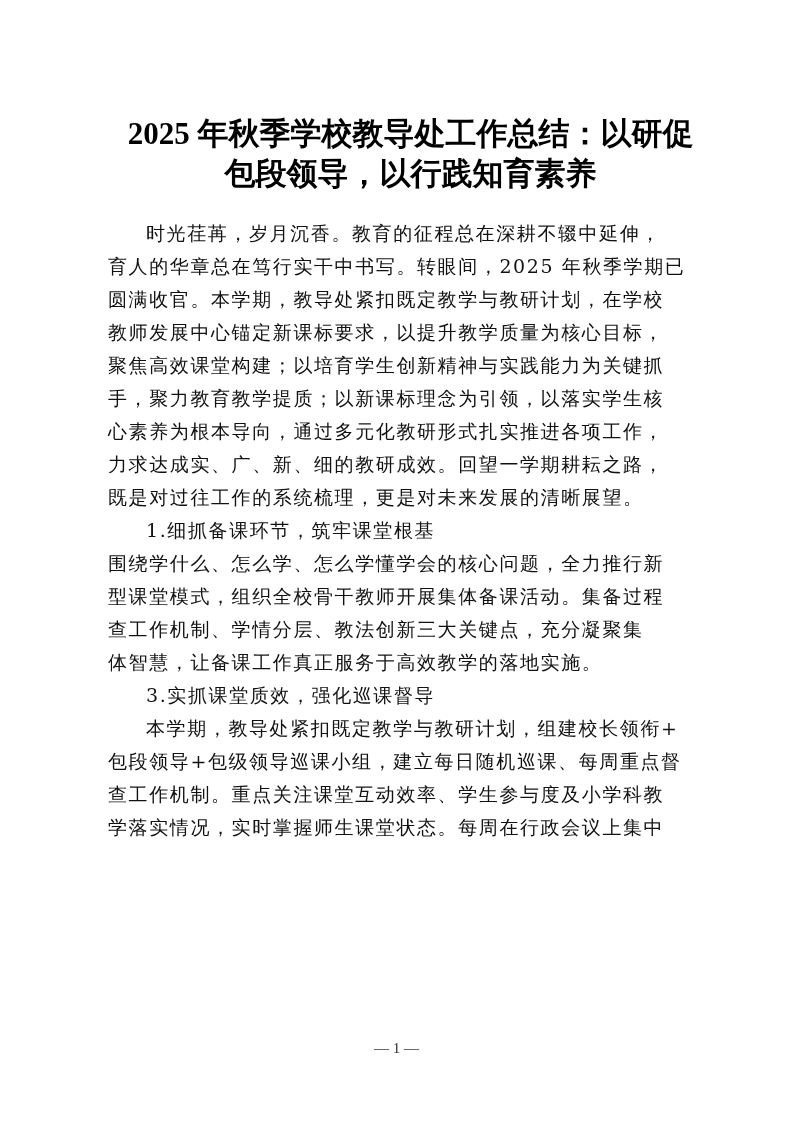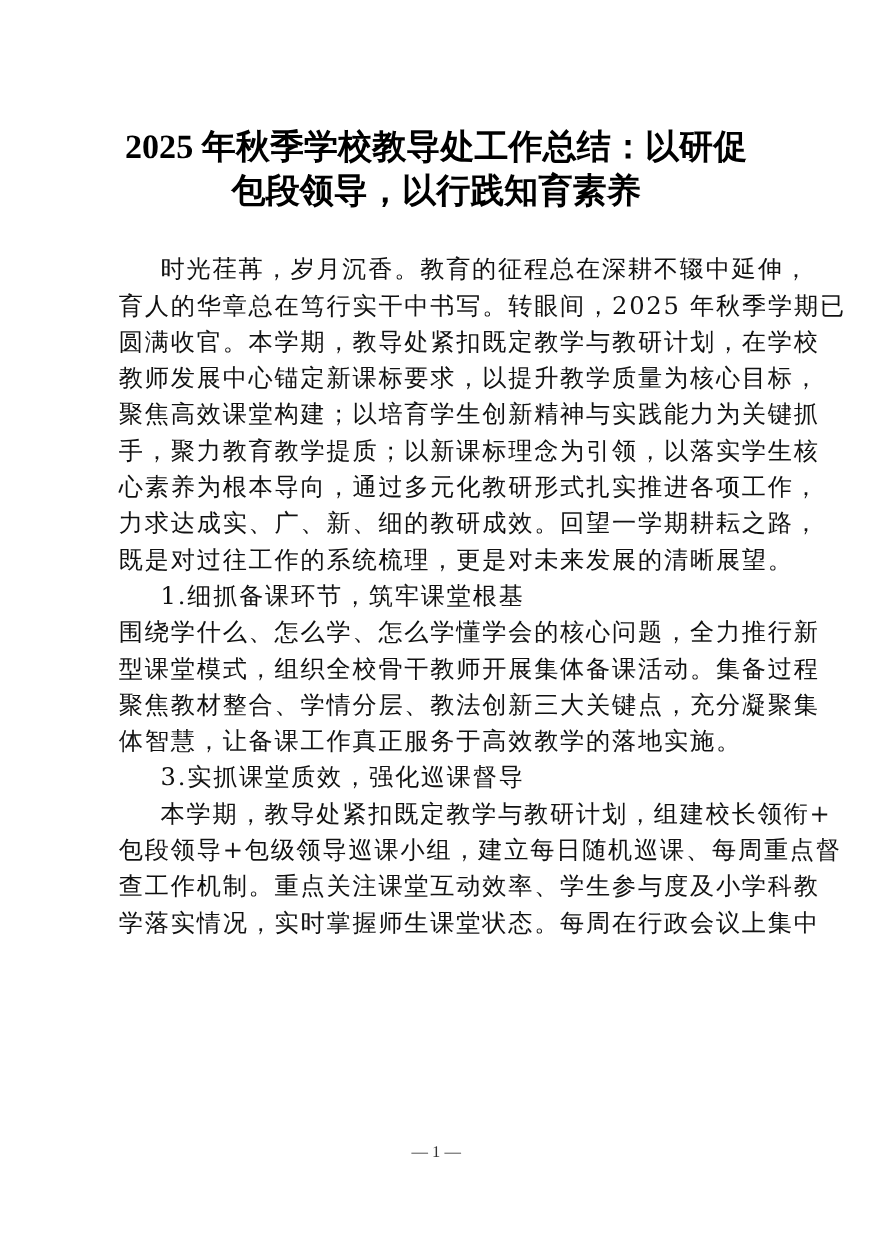--- a/index.html
+++ b/index.html
@@ -1,23 +1,23 @@
 <!DOCTYPE html>
 <html><head>
 <meta charset="utf-8">
 <style>
   html, body { margin:0; padding:0; background:#ffffff; }
   body { width:793px; height:1122px; position:relative; overflow:hidden;
          font-family:"DejaVu Serif","Liberation Serif",serif; color:#111; }
   .page { position:absolute; left:0; top:0; width:793px; height:1122px; background:#fff; }
-  .title { position:absolute; left:90px; width:613px; top:114px; text-align:center;
+  .title { position:absolute; left:104px; width:613px; top:114px; text-align:center;
            font-family:"Liberation Serif","DejaVu Serif",serif; font-weight:bold;
            font-size:31px; line-height:40px; letter-spacing:0px; color:#000; }
-  .body { position:absolute; left:108px; width:584px; top:229px;
-          font-size:22px; line-height:33px; text-align:justify; letter-spacing:1.6px; }
+  .body { position:absolute; left:108px; width:584px; top:217px;
+          font-size:19px; line-height:33px; text-align:justify; letter-spacing:1.6px; }
   .line { display:block; height:33px; white-space:nowrap; overflow:visible; }
   .indent { padding-left:38px; }
   .heading { font-weight:bold; font-family:"DejaVu Sans","Liberation Sans",sans-serif; letter-spacing:0.5px; }
   .footer { position:absolute; left:0; width:793px; top:1040px; text-align:center;
             font-size:15px; color:#333; font-family:"Liberation Serif",serif; }
 </style>
 </head>
 <body>
 
 <div class="page">
@@ -32,21 +32,21 @@
       <span class="line">圆满收官。本学期，教导处紧扣既定教学与教研计划，在学校</span>
       <span class="line">教师发展中心锚定新课标要求，以提升教学质量为核心目标，</span>
       <span class="line">聚焦高效课堂构建；以培育学生创新精神与实践能力为关键抓</span>
       <span class="line">手，聚力教育教学提质；以新课标理念为引领，以落实学生核</span>
       <span class="line">心素养为根本导向，通过多元化教研形式扎实推进各项工作，</span>
       <span class="line">力求达成实、广、新、细的教研成效。回望一学期耕耘之路，</span>
       <span class="line">既是对过往工作的系统梳理，更是对未来发展的清晰展望。</span>
       <span class="line indent">1.细抓备课环节，筑牢课堂根基</span>
       <span class="line">围绕学什么、怎么学、怎么学懂学会的核心问题，全力推行新</span>
       <span class="line">型课堂模式，组织全校骨干教师开展集体备课活动。集备过程</span>
-      <span class="line">聚焦教材整合、学情分层、教法创新三大关键点，充分凝聚集</span>
+      <span class="line">查工作机制、学情分层、教法创新三大关键点，充分凝聚集</span>
       <span class="line">体智慧，让备课工作真正服务于高效教学的落地实施。</span>
       <span class="line indent">3.实抓课堂质效，强化巡课督导</span>
       <span class="line indent">本学期，教导处紧扣既定教学与教研计划，组建校长领衔+</span>
       <span class="line">包段领导+包级领导巡课小组，建立每日随机巡课、每周重点督</span>
       <span class="line">查工作机制。重点关注课堂互动效率、学生参与度及小学科教</span>
       <span class="line">学落实情况，实时掌握师生课堂状态。每周在行政会议上集中</span>
     </div>
 
   <div class="footer">— 1 —</div>
 </div>

